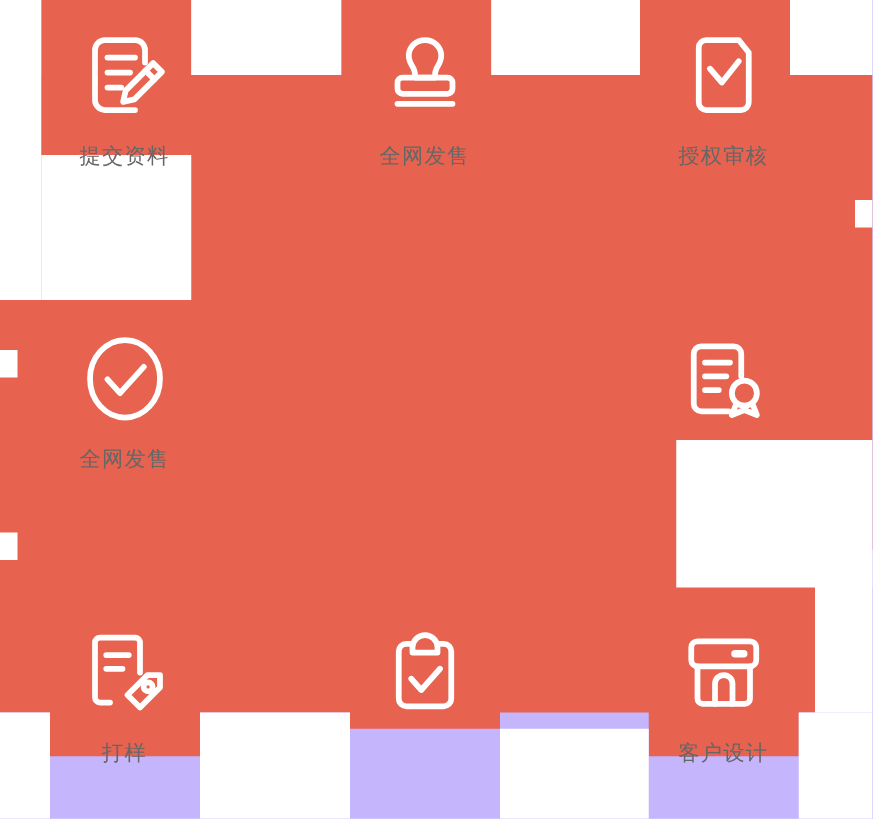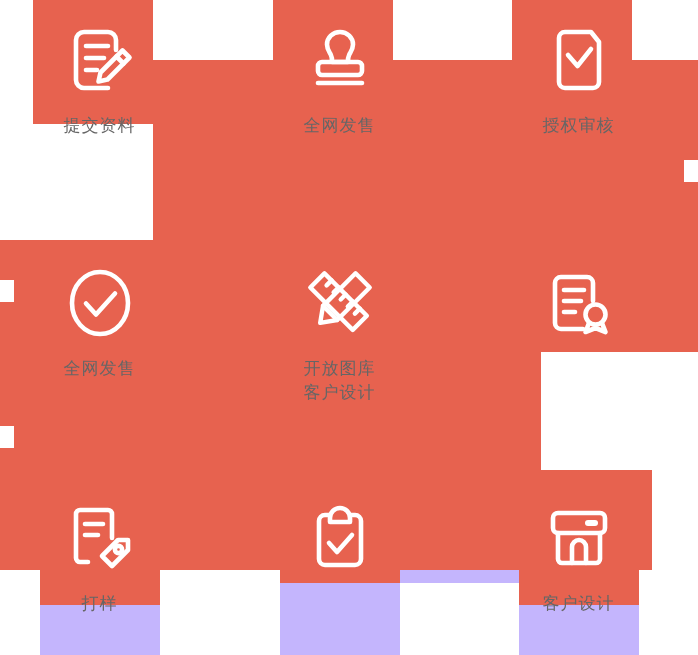--- a/index.html
+++ b/index.html
@@ -135,40 +135,20 @@
   <div class="cell r2 c1">
     <div class="icon-wrap">
       <svg width="74" height="74" viewBox="0 0 74 74" fill="none" stroke="#ffffff" stroke-width="4.6" stroke-linecap="round" stroke-linejoin="round">
         <ellipse cx="37" cy="37" rx="28" ry="31"></ellipse>
         <path d="M23 37.5l10 11 19-21"></path>
       </svg>
     </div>
     <div class="label">全网发售</div>
   </div>
 
-  <div class="cell r2 c2">
-    <div class="icon-wrap">
-      <svg width="76" height="76" viewBox="0 0 76 76" fill="none" stroke="#ffffff" stroke-width="4.4" stroke-linecap="round" stroke-linejoin="round">
-        <g transform="rotate(45 38 38)">
-          <path d="M28 6h20v46l-10 14-10-14z"></path>
-          <path d="M28 52h20"></path>
-        </g>
-        <g transform="rotate(-45 38 38)">
-          <path d="M28 6h20v60H28z"></path>
-          <path d="M48 16h-7"></path>
-            <path d="M48 26h-7"></path>
-            <path d="M48 36h-7"></path>
-          <path d="M48 46h-7"></path>
-            <path d="M48 56h-7"></path>
-        </g>
-      </svg>
-    </div>
-    <div class="label">开放图库
-客户设计</div>
-  </div>
 
   <div class="cell r2 c3">
     <div class="icon-wrap">
       <svg width="72" height="72" viewBox="0 0 72 72" fill="none" stroke="#ffffff" stroke-width="4.6" stroke-linecap="round" stroke-linejoin="round">
         <path d="M50 34V16a6 6 0 0 0-6-6H18a6 6 0 0 0-6 6v40a6 6 0 0 0 6 6h22"></path>
         <path d="M21 23h20"></path>
           <path d="M21 34h17"></path>
           <path d="M21 45h11"></path>
         <circle cx="52.5" cy="47.5" r="10"></circle>
         <path d="M46 56l-3.5 9 10-4 10 4L59 56"></path>

